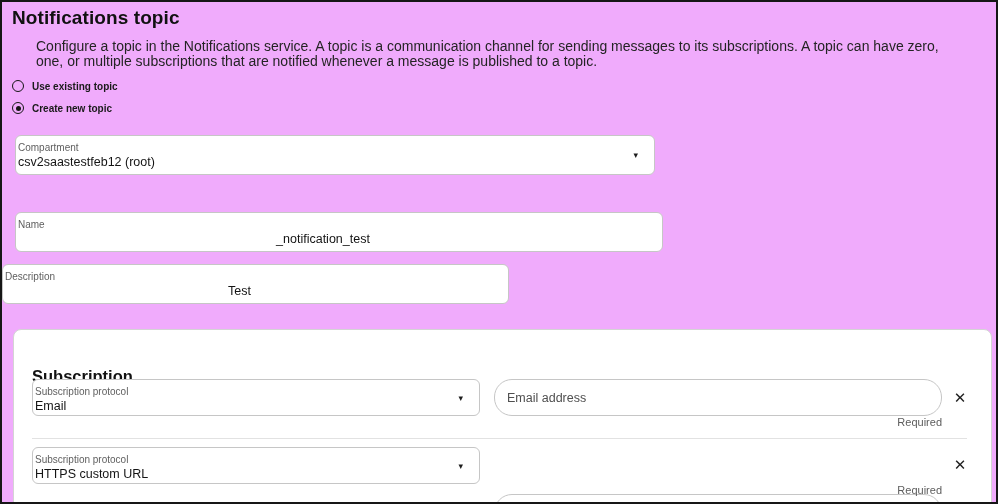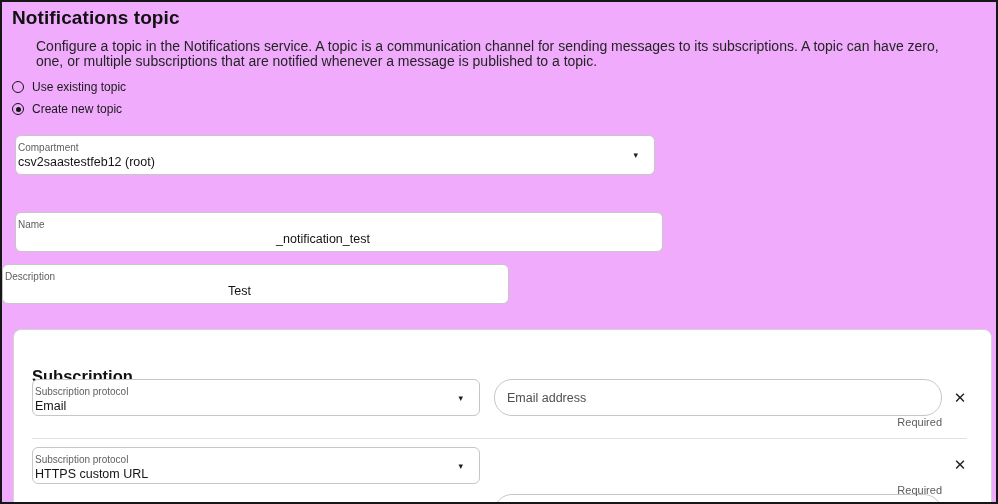--- a/index.html
+++ b/index.html
@@ -51,21 +51,21 @@
     border-radius: 50%;
     display: flex; align-items: center; justify-content: center;
     flex: 0 0 auto;
   }
   .radio-row.selected .radio-circle::after {
     content: "";
     width: 5px; height: 5px;
     background: #161616;
     border-radius: 50%;
   }
-  .radio-label { font-size: 12px; color: #1a1a1a; }
+  .radio-label { font-size: 10px; color: #1a1a1a; font-weight: bold; }
 
   .field {
     position: absolute;
     border: 1px solid #c6c6c6;
     border-radius: 6px;
     background: #fff;
     padding: 5px 34px 5px 2px;
   }
   .field-label {
     display: block;

